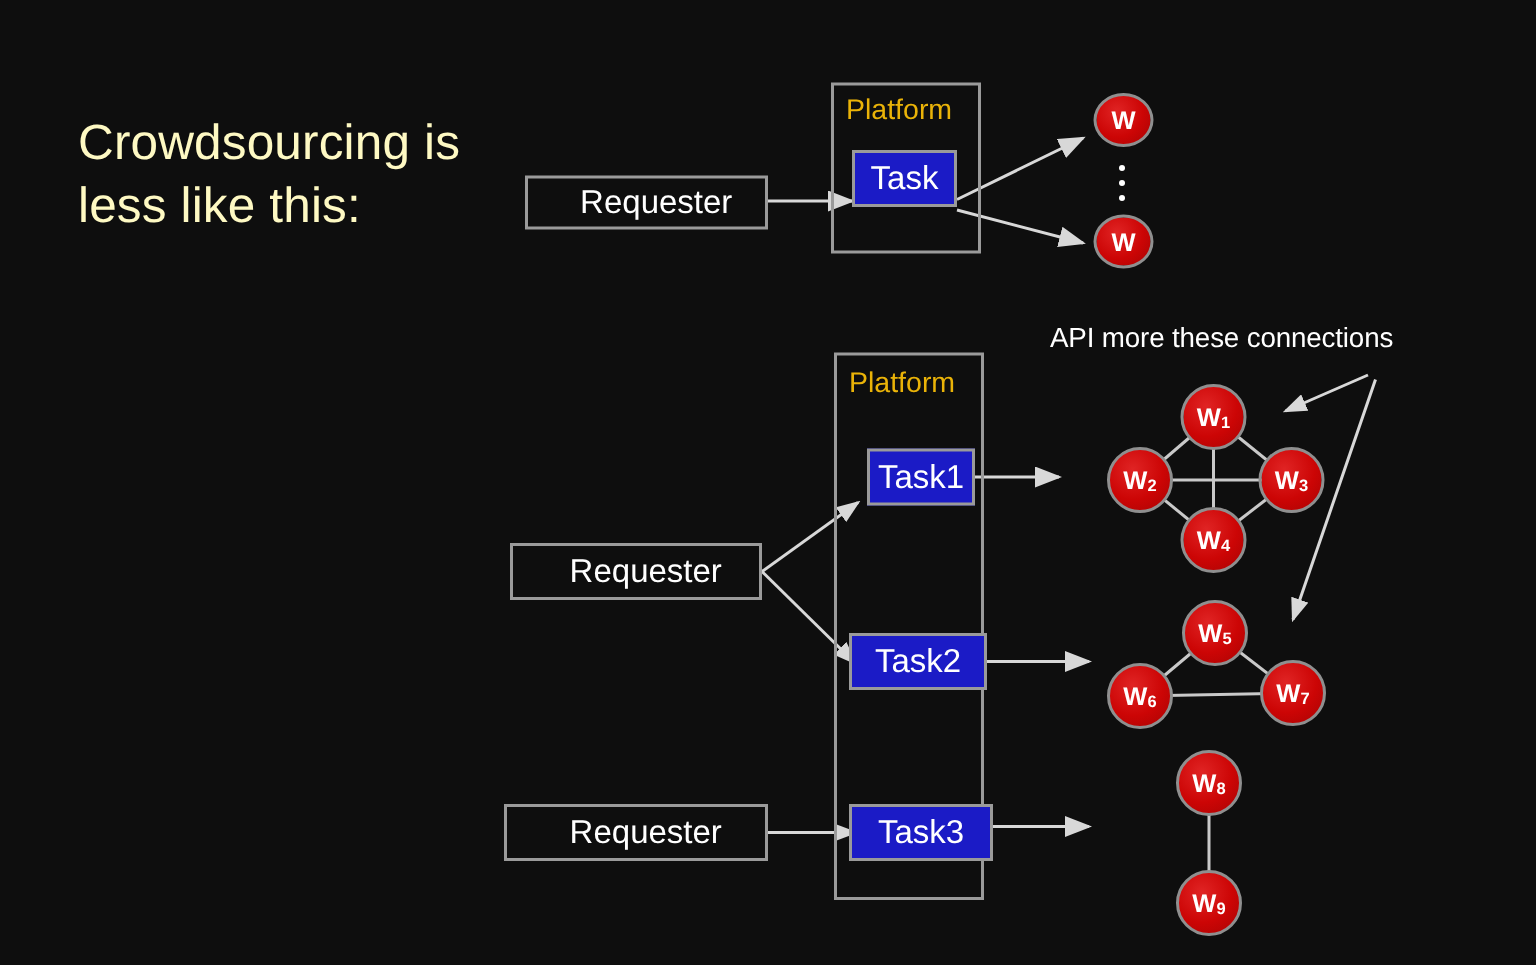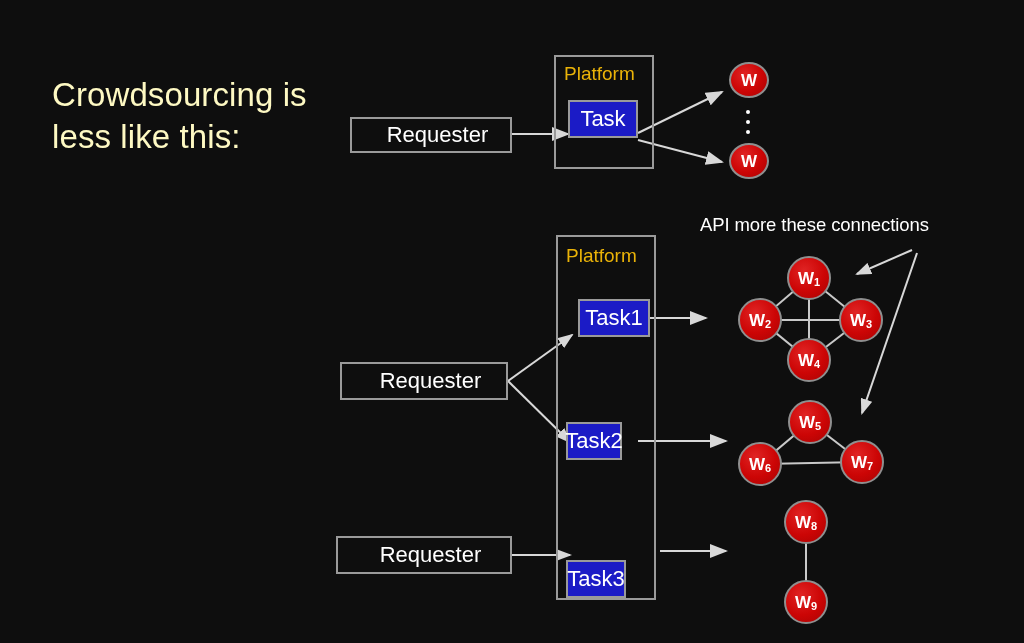--- a/index.html
+++ b/index.html
@@ -197,24 +197,24 @@
   <div class="box requester-box" style="left:340px; top:362px; width:168px; height:38px;">
     <span>Requester</span>
   </div>
   <div class="box requester-box" style="left:336px; top:536px; width:176px; height:38px;">
     <span>Requester</span>
   </div>
 
   <div class="box task-box" style="left:566px; top:299px; width:72px; height:38px;margin-left:12px;">
     <span>Task1</span>
   </div>
-  <div class="box task-box" style="left:566px; top:422px; width:56px; height:38px;">
+  <div class="box task-box" style="left:566px; top:422px; width:92px; height:38px;">
     <span>Task2</span>
   </div>
-  <div class="box task-box" style="left:566px; top:560px; width:60px; height:38px;">
+  <div class="box task-box" style="left:566px; top:536px; width:96px; height:38px;">
     <span>Task3</span>
   </div>
 
   <div class="worker" style="left:787px; top:256px; width:44px; height:44px;">
     <span>W</span>
       <span class="wsub">1</span>
   </div>
   <div class="worker" style="left:738px; top:298px; width:44px; height:44px;">
     <span>W</span>
       <span class="wsub">2</span>

